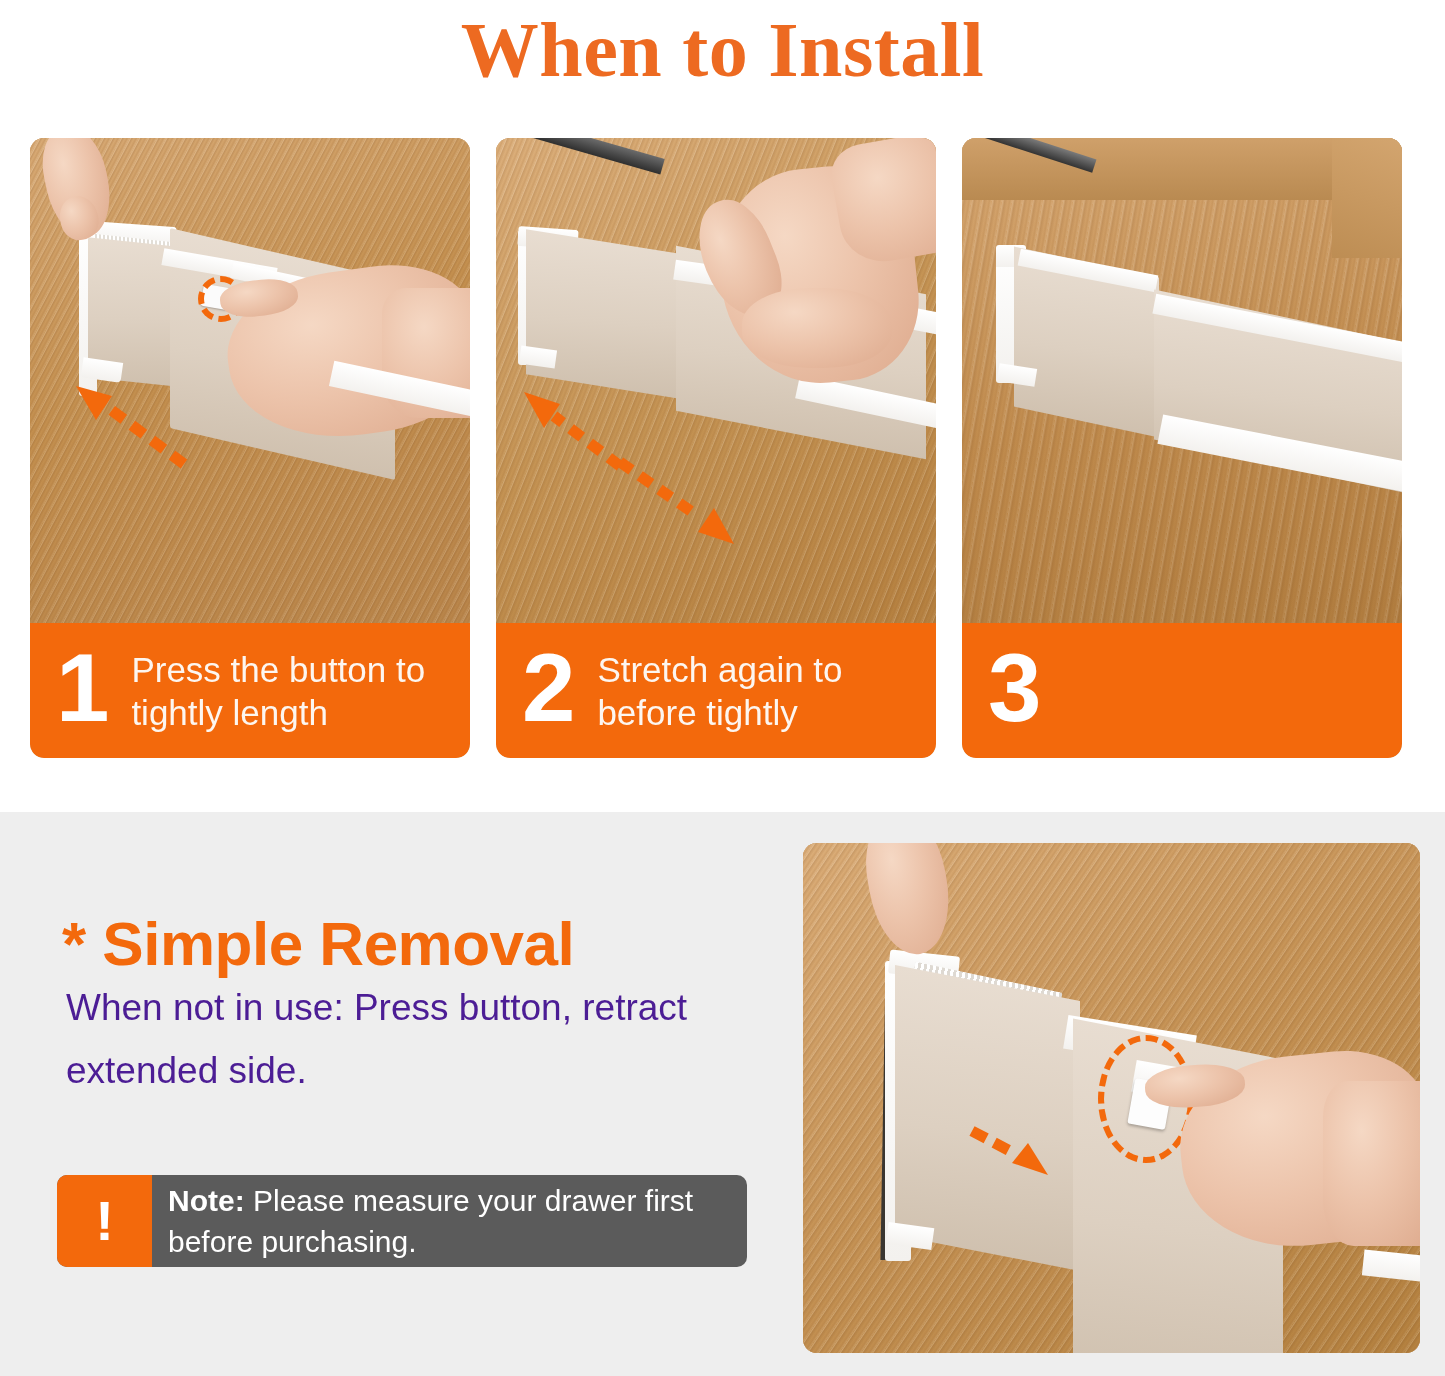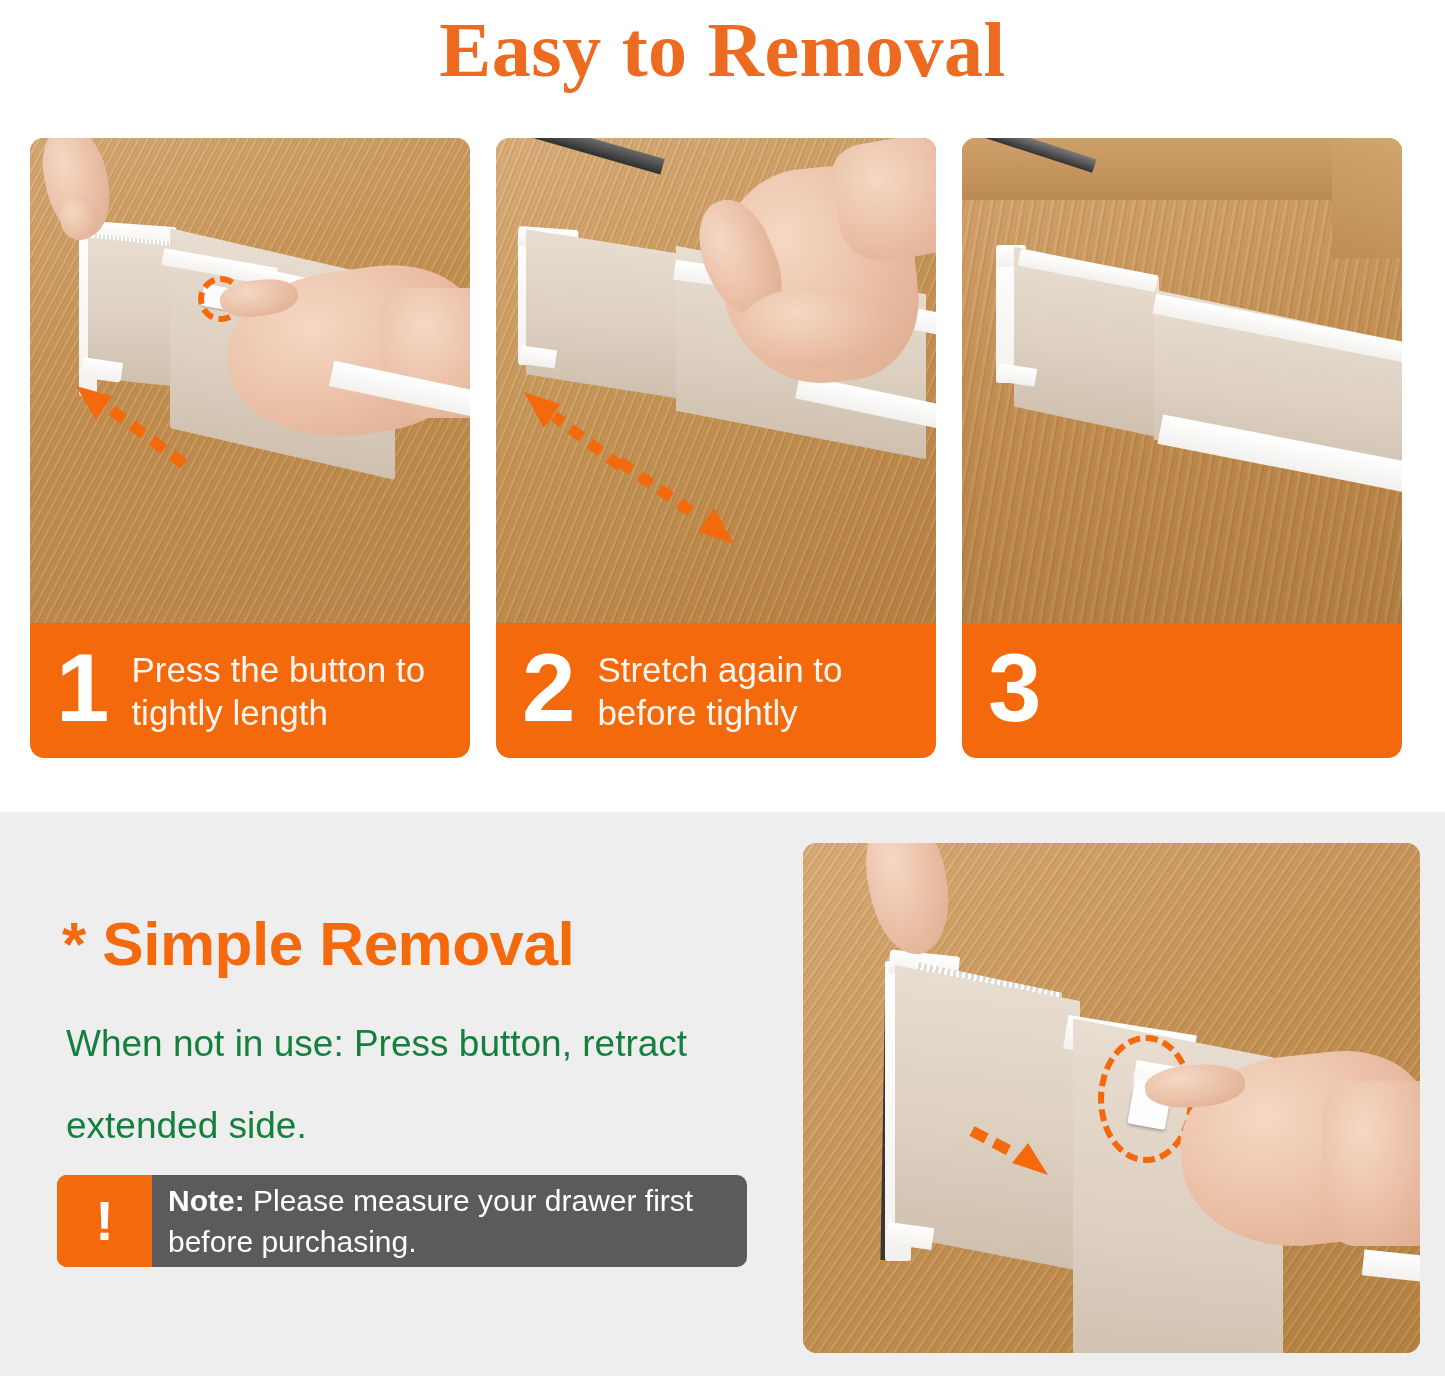--- a/index.html
+++ b/index.html
@@ -176,25 +176,25 @@
     top: 908px;
     font-size: 62px;
     line-height: 72px;
     font-weight: bold;
     color: #F3690C;
     letter-spacing: -0.5px;
   }
   .removal-body {
     position: absolute;
     left: 66px;
-    top: 1003px;
+    top: 976px;
     width: 730px;
     font-size: 37px;
-    line-height: 82px;
-    color: #15803d;
+    line-height: 63px;
+    color: #4c1d95;
   }
   .note-bar {
     position: absolute;
     left: 57px;
     top: 1175px;
     width: 690px;
     height: 92px;
     border-radius: 10px;
     overflow: hidden;
     display: flex;
@@ -227,21 +227,21 @@
     width: 617px;
     height: 510px;
     border-radius: 14px;
     overflow: hidden;
     background: #c79a66;
   }
 </style>
 </head>
 <body>
 
-<div class="page-title">Easy to Removal</div>
+<div class="page-title">When to Install</div>
 
 <div class="steps-row">
 
   <div class="step-card">
     <div class="step-photo">
       <div class="wood"></div>
 
       <div class="darkslot" style="left:57px; top:92px; width:5px; height:155px; transform:rotate(2deg); background:#3d3a35;"></div>
 
       <div class="divider-white" style="left:56px; top:86px; width:90px; height:22px; transform:rotate(4deg); border-radius:3px;"></div>

